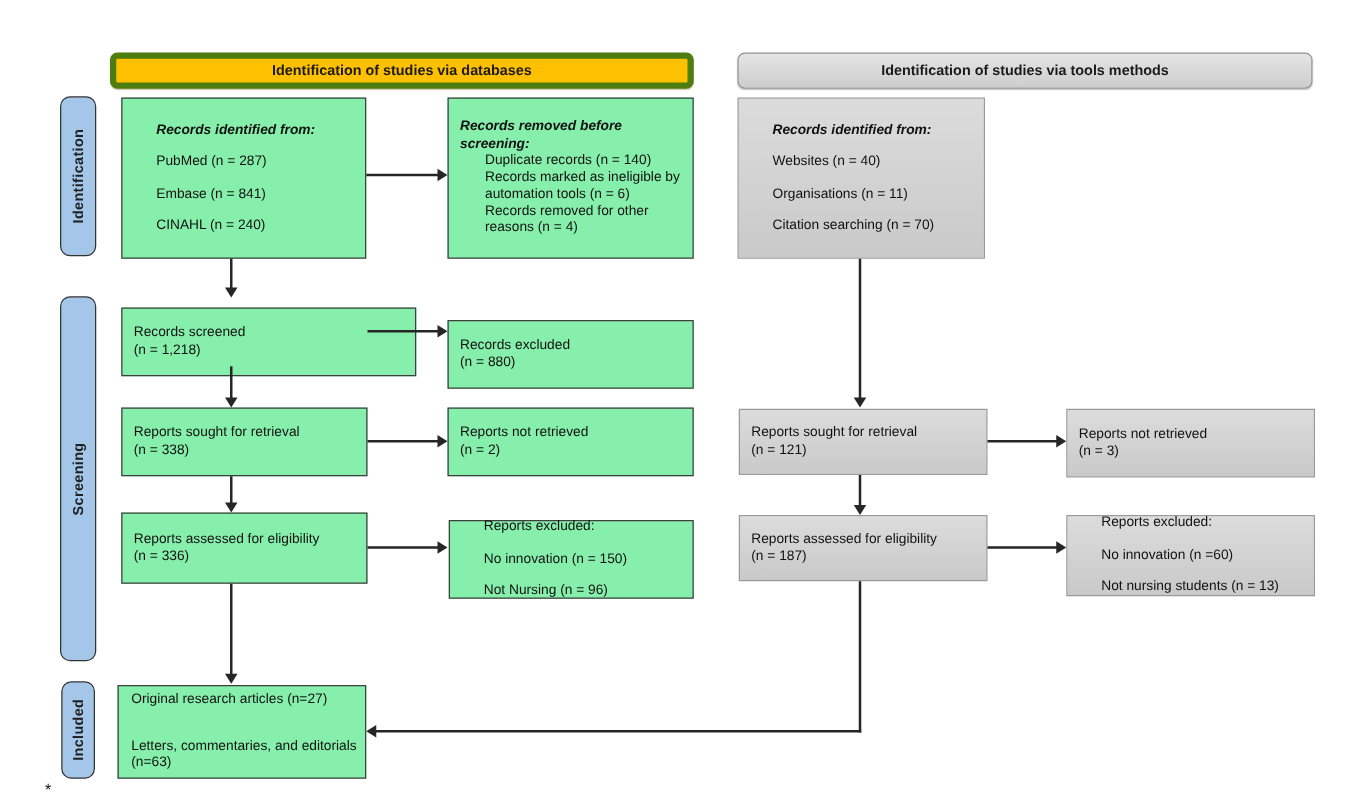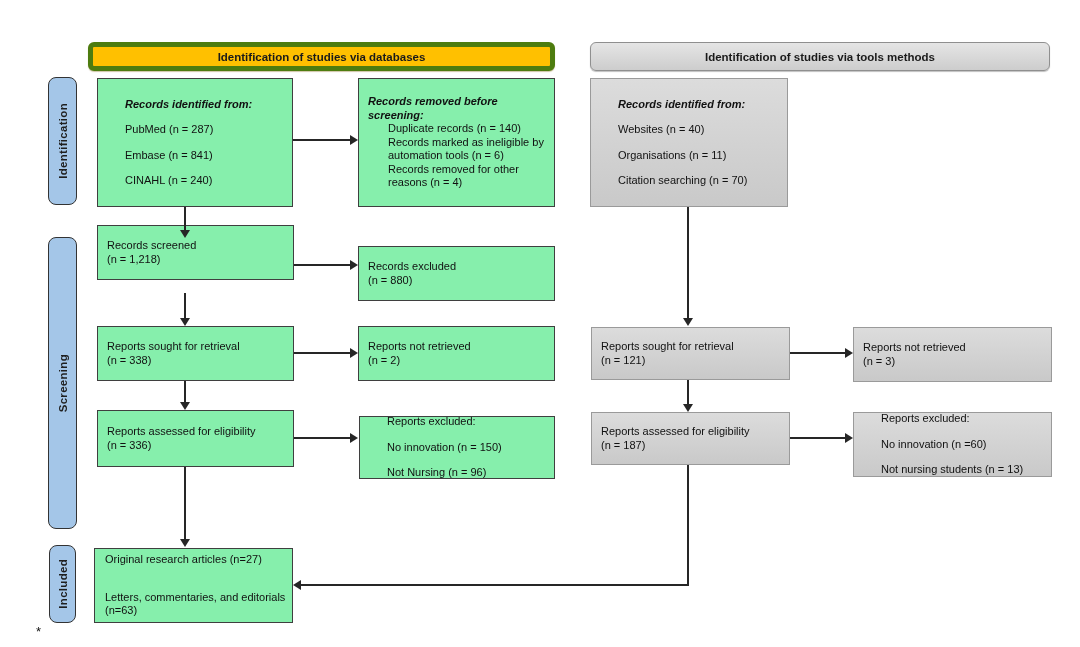--- a/index.html
+++ b/index.html
@@ -112,25 +112,25 @@
     <div class="sub">Records removed for other reasons (n = 4)</div>
   </div>
 
   <div class="box box-gray indent-lg" style="left:590px; top:78px; width:198px; height:129px;">
     <div class="bi">Records identified from:</div>
     <div>Websites (n = 40)</div>
     <div>Organisations (n = 11)</div>
     <div>Citation searching (n = 70)</div>
   </div>
 
-  <div class="box box-white" style="left:97px; top:225px; width:197px; height:55px;">
+  <div class="box box-white" style="left:97px; top:246px; width:236px; height:55px;">
     <div>Records screened</div>
     <div>(n = 1,218)</div>
   </div>
-  <div class="box box-white" style="left:358px; top:246px; width:197px; height:55px;">
+  <div class="box box-white" style="left:358px; top:256px; width:197px; height:55px;">
     <div>Records excluded</div>
     <div>(n = 880)</div>
   </div>
 
   <div class="box box-white" style="left:97px; top:326px; width:197px; height:55px;">
     <div>Reports sought for retrieval</div>
     <div>(n = 338)</div>
   </div>
   <div class="box box-white" style="left:358px; top:326px; width:197px; height:55px;">
     <div>Reports not retrieved</div>

